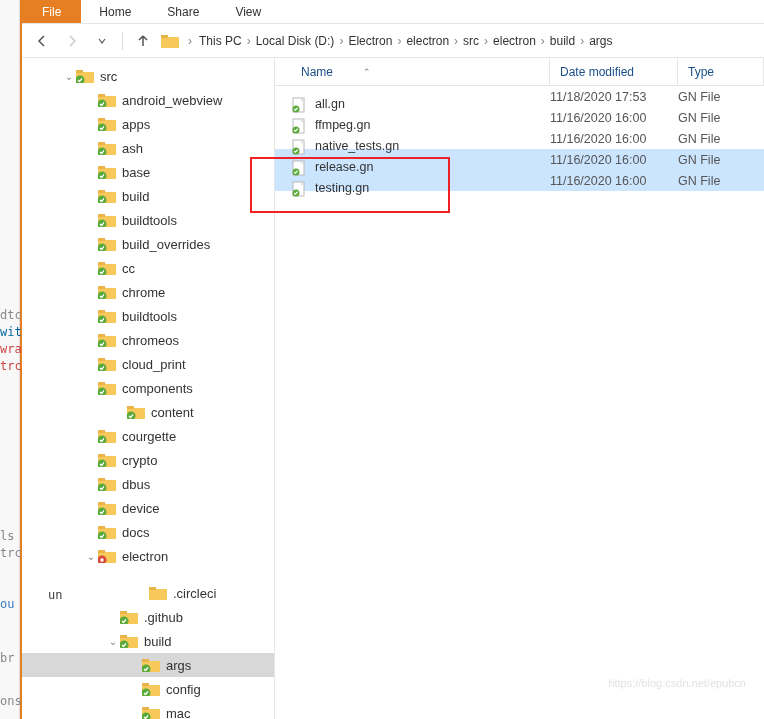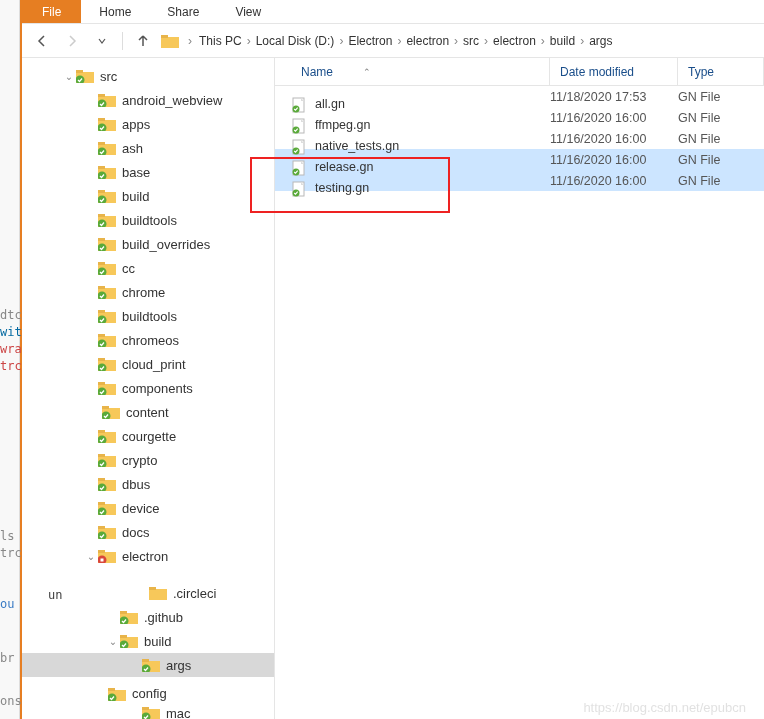--- a/index.html
+++ b/index.html
@@ -48,21 +48,21 @@
 .file-list { flex: 1; overflow-y: auto; position: relative; }
 .file-row { display: flex; align-items: center; height: 21px; font-size: 12.5px; color: #333; cursor: pointer; }
 .file-row.selected { background: #cce5ff; }
 .cell-name { width: 275px; display: flex; align-items: flex-start; padding-left: 16px; margin-top: 16px; }
 .cell-date { width: 128px; color: #555; }
 .cell-type { flex: 1; color: #555; }
 .file-icon { width: 16px; height: 16px; margin-right: 8px; flex-shrink: 0; }
 
 .highlight-box { position: absolute; left: 250px; top: 157px; width: 200px; height: 56px; border: 2.5px solid #ee2222; pointer-events: none; z-index: 50; }
 
-.watermark { position: absolute; right: 18px; bottom: 4px; font-size: 13px; color: rgba(200,200,200,0.55); pointer-events: none; }
+.watermark { position: absolute; right: 18px; bottom: 30px; font-size: 11px; color: rgba(200,200,200,0.55); pointer-events: none; }
 
 
 .folder-y { fill: #f7c85a; }
 .folder-top { fill: #e8b44a; }
 .badge-g { fill: #5aaa3a; }
 .badge-r { fill: #d9463a; }
 .gn-page { fill: #fff; stroke: #b8b8b8; stroke-width: 1; }
 </style>
 </head>
 <body>
@@ -247,21 +247,21 @@
           <div class="tree-item" style="padding-left: 62px;">
             <span class="tree-expand">&nbsp;</span>
             <svg class="tree-icon" viewBox="0 0 18 14">
               <rect x="0" y="3" width="18" height="11" class="folder-y"></rect>
               <rect x="0" y="1" width="7" height="3" class="folder-top"></rect>
               <circle cx="4" cy="11" r="4.5" class="badge-g"></circle>
               <path d="M2 11 L3.5 12.5 L6 9.5" stroke="#fff" stroke-width="1.2" fill="none"></path>
             </svg>
             <span class="tree-label">components</span>
           </div>
-          <div class="tree-item" style="padding-left: 66px;">
+          <div class="tree-item" style="padding-left: 91px;">
             <span class="tree-expand">&nbsp;</span>
             <svg class="tree-icon" viewBox="0 0 18 14">
               <rect x="0" y="3" width="18" height="11" class="folder-y"></rect>
               <rect x="0" y="1" width="7" height="3" class="folder-top"></rect>
               <circle cx="4" cy="11" r="4.5" class="badge-g"></circle>
               <path d="M2 11 L3.5 12.5 L6 9.5" stroke="#fff" stroke-width="1.2" fill="none"></path>
             </svg>
             <span class="tree-label">content</span>
           </div>
           <div class="tree-item" style="padding-left: 62px;">
@@ -355,21 +355,21 @@
           <div class="tree-item selected" style="padding-left: 106px;">
             <span class="tree-expand">&nbsp;</span>
             <svg class="tree-icon" viewBox="0 0 18 14">
               <rect x="0" y="3" width="18" height="11" class="folder-y"></rect>
               <rect x="0" y="1" width="7" height="3" class="folder-top"></rect>
               <circle cx="4" cy="11" r="4.5" class="badge-g"></circle>
               <path d="M2 11 L3.5 12.5 L6 9.5" stroke="#fff" stroke-width="1.2" fill="none"></path>
             </svg>
             <span class="tree-label">args</span>
           </div>
-          <div class="tree-item" style="padding-left: 72px; align-items: flex-end;">
+          <div class="tree-item" style="padding-left: 106px;">
             <span class="tree-expand">&nbsp;</span>
             <svg class="tree-icon" viewBox="0 0 18 14">
               <rect x="0" y="3" width="18" height="11" class="folder-y"></rect>
               <rect x="0" y="1" width="7" height="3" class="folder-top"></rect>
               <circle cx="4" cy="11" r="4.5" class="badge-g"></circle>
               <path d="M2 11 L3.5 12.5 L6 9.5" stroke="#fff" stroke-width="1.2" fill="none"></path>
             </svg>
             <span class="tree-label">config</span>
           </div>
           <div class="tree-item" style="padding-left: 106px;">

